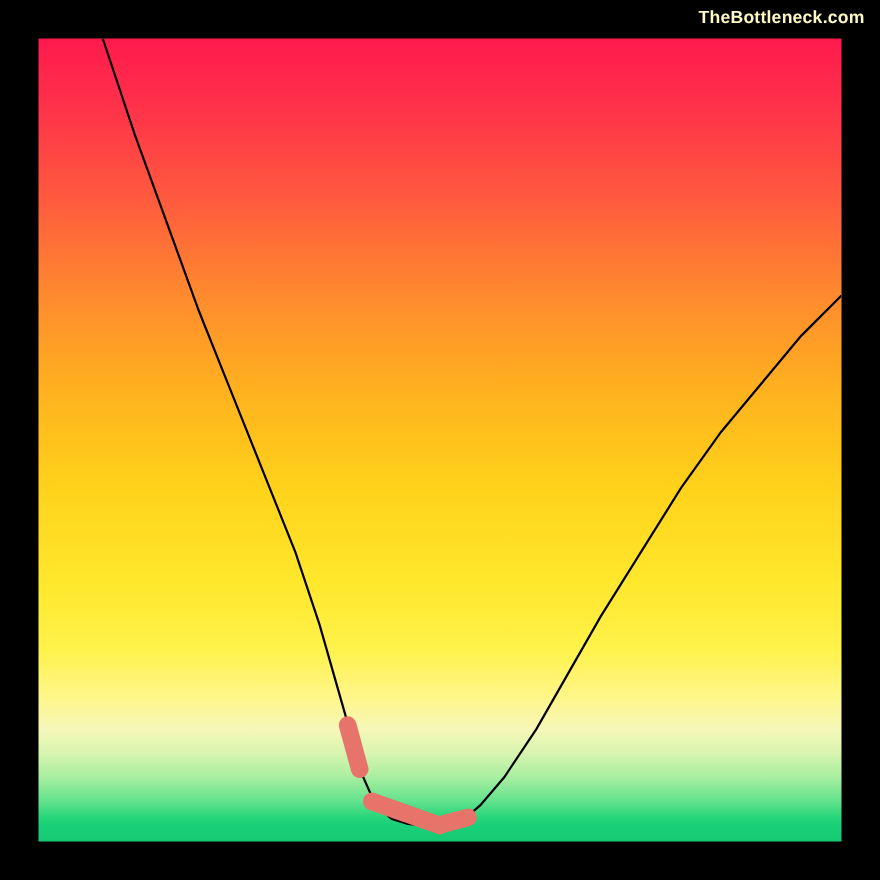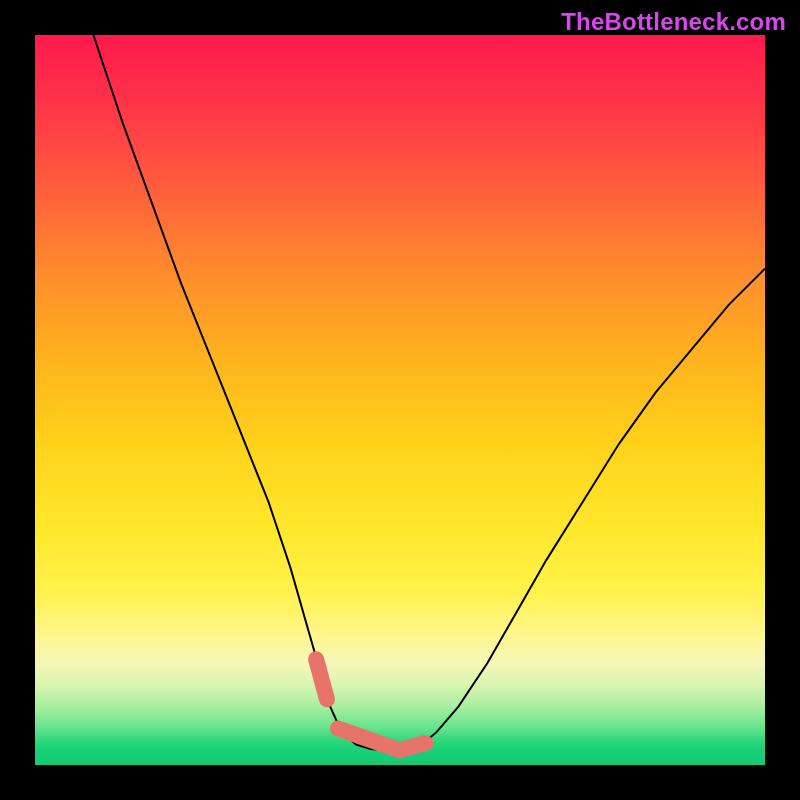--- a/index.html
+++ b/index.html
@@ -42,23 +42,23 @@
       #26d67a 97%,
       #19cf77 98%,
       #15ca73 100%
     );
   }
   .watermark {
     position: absolute;
     top: 8px;
     right: 14px;
     font-family: Arial, Helvetica, sans-serif;
-    font-size: 24px;
+    font-size: 16px;
     font-weight: 600;
-    color: #d946ef;
+    color: #fef9c3;
     letter-spacing: 0.2px;
     user-select: none;
   }
   svg.curve {
     position: absolute;
     left: 0;
     top: 0;
     width: 730px;
     height: 730px;
   }

